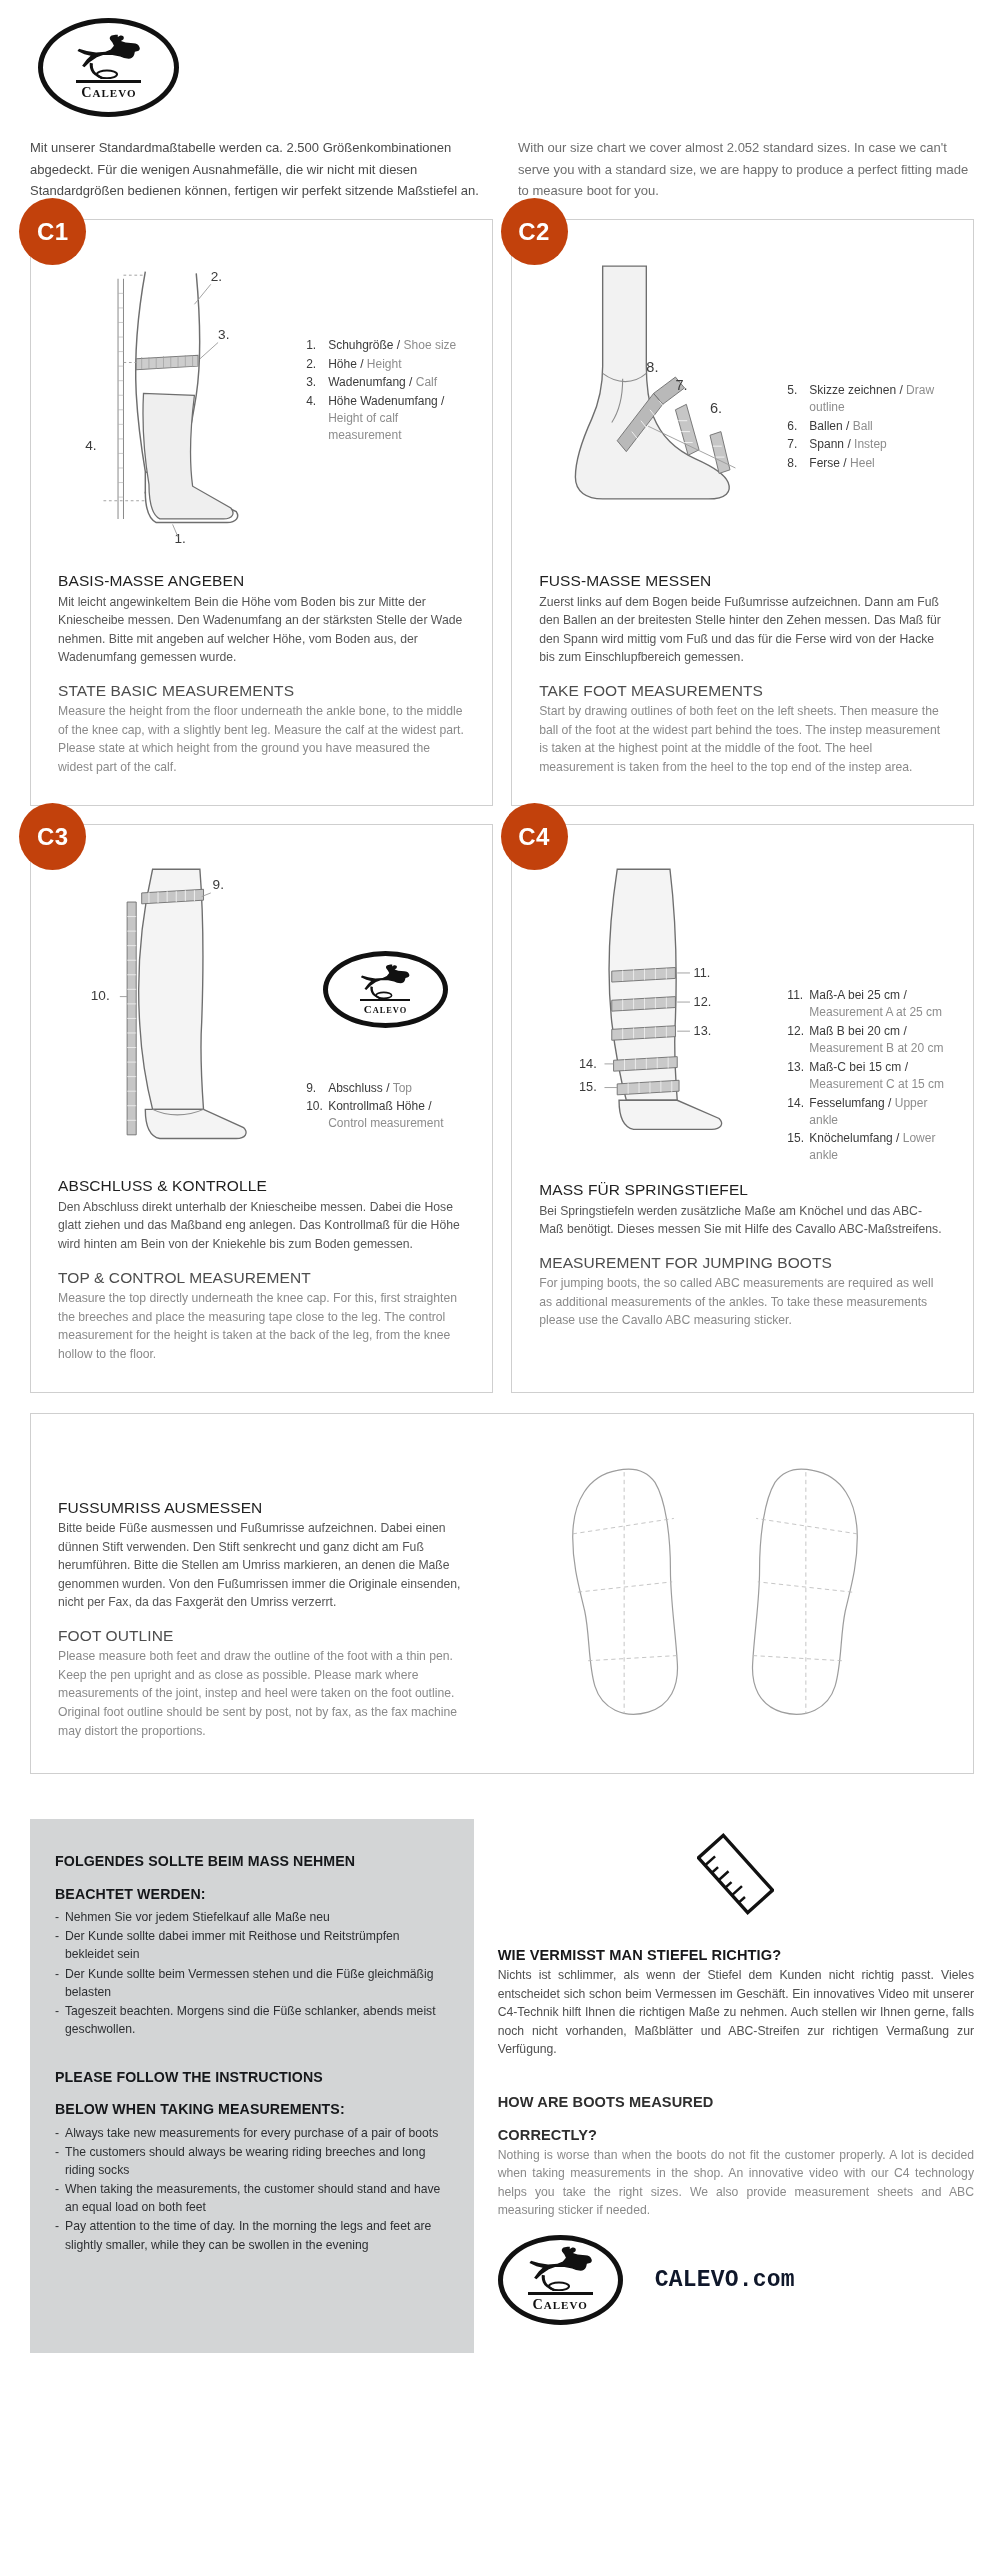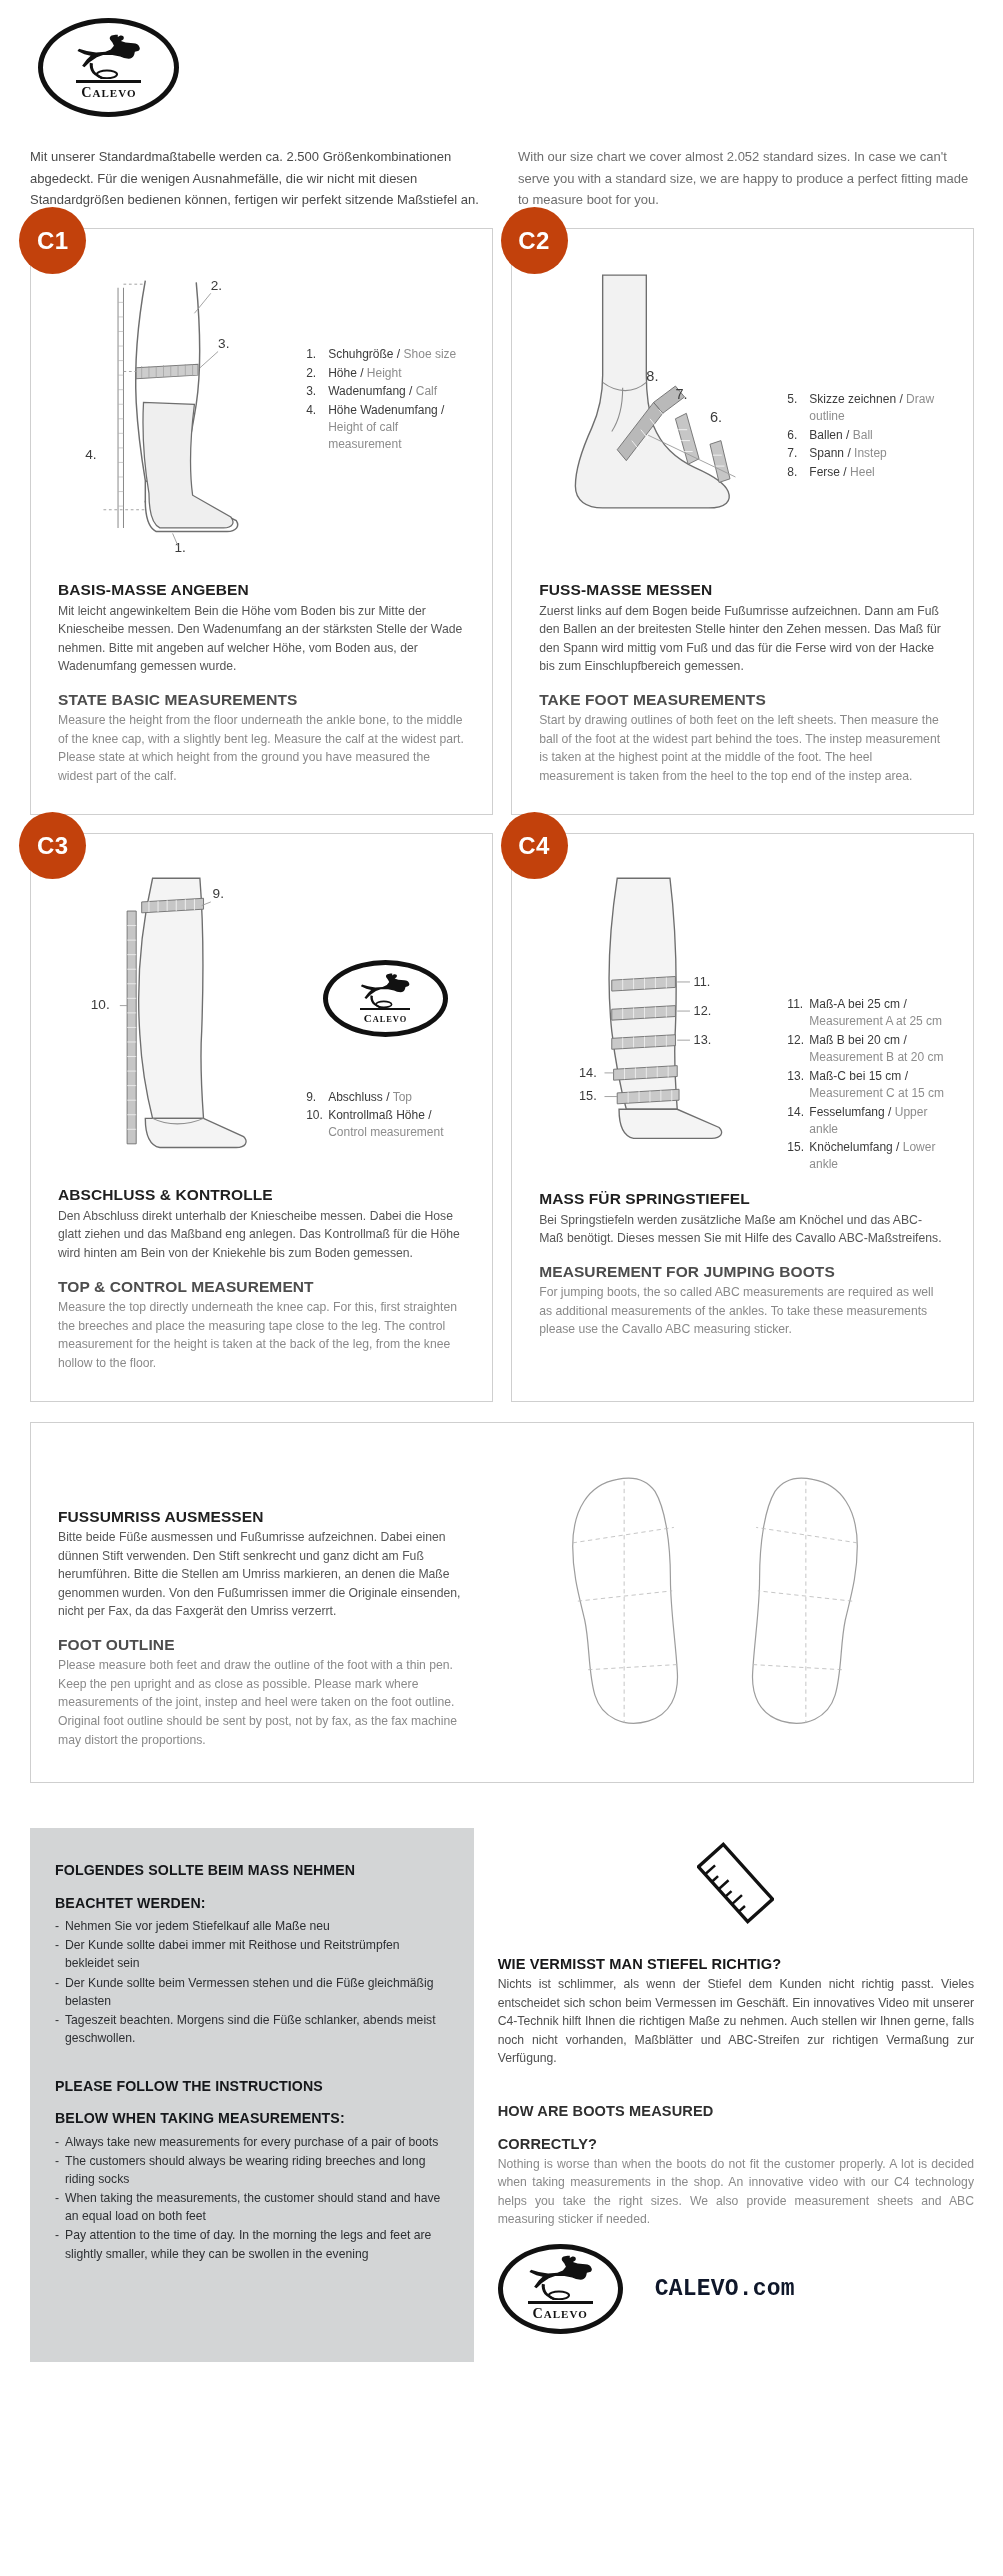--- a/index.html
+++ b/index.html
@@ -42,21 +42,21 @@
   .title-sub {
     font-size: 33px; font-weight: 400; letter-spacing: 0.4px;
     color: #5b5b5b; line-height: 1.18;
   }
 
   
   .intro {
     display: flex; gap: 32px;
     padding: 11.7px 0 18.4px 0;
   }
-  .intro-col { width: 50%; margin-top: 9px; }
+  .intro-col { width: 50%; }
   .intro-de { font-size: 13px; line-height: 1.62; color: #4a4a4a; }
   .intro-en { font-size: 13px; line-height: 1.62; color: #6e6e6e; }
 
   
   .panels {
     display: grid;
     grid-template-columns: 1fr 1fr;
     gap: 18.4px;
     padding-bottom: 20px;
   }
@@ -85,21 +85,21 @@
   .legend-item {
     font-size: 12px; line-height: 1.42; color: #3b3b3b;
     margin-bottom: 1.7px; display: flex;
   }
   .legend-num { flex: 0 0 22px; }
   .legend-txt { flex: 1; }
   .legend-txt .en { color: #8d8d8d; }
 
   .blk { margin-top: 15px; }
   .blk h3 {
-    font-size: 15.5px; font-weight: 700; color: #1f1f1f;
+    font-size: 15.5px; font-weight: 400; color: #1f1f1f;
     letter-spacing: 0.1px; margin-bottom: 2.5px;
   }
   .blk h3.en { color: #4d4d4d; }
   .blk p { font-size: 12.2px; line-height: 1.52; color: #565656; }
   .blk p.en { color: #8a8a8a; }
 
   
   .mini-logo {
     width: 125px; height: 77px;
     border: 5px solid #111; border-radius: 50%;

